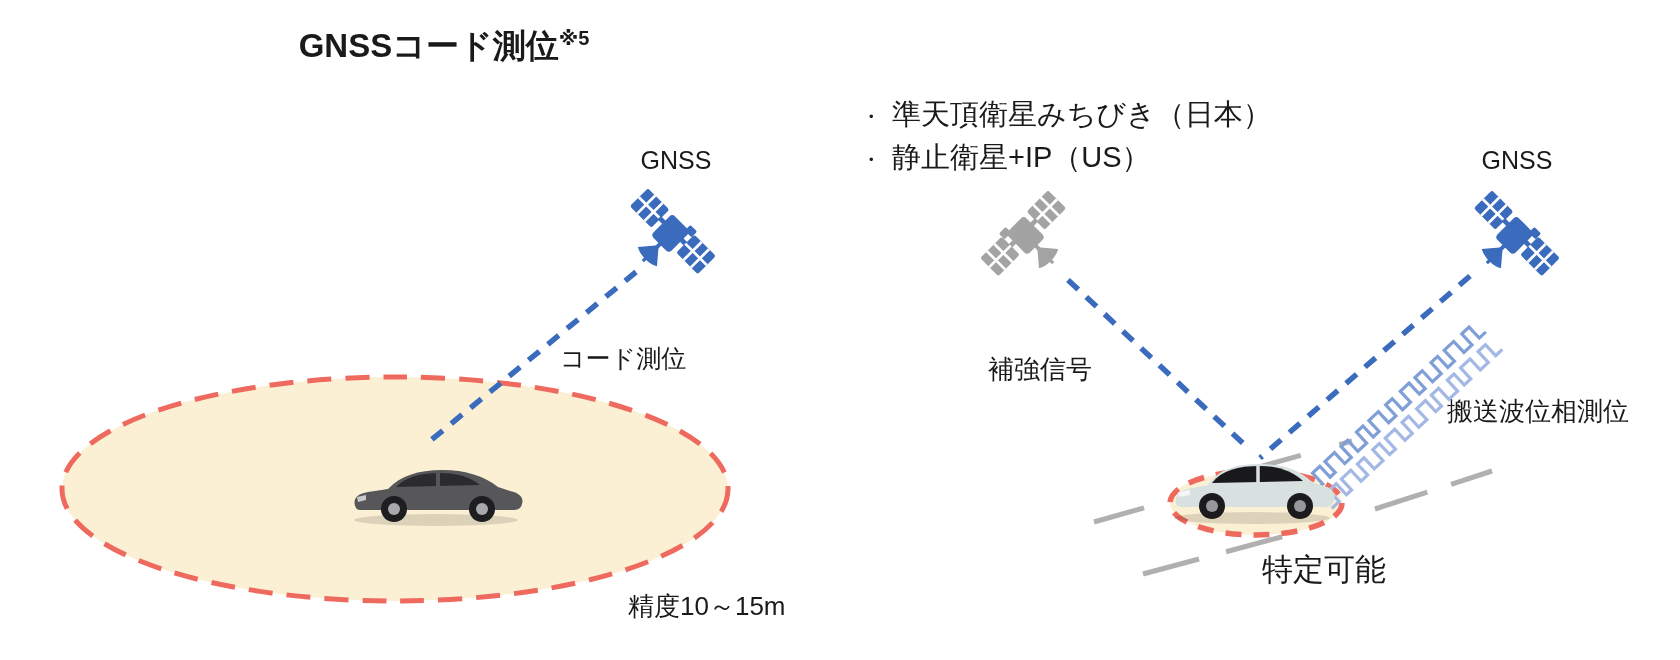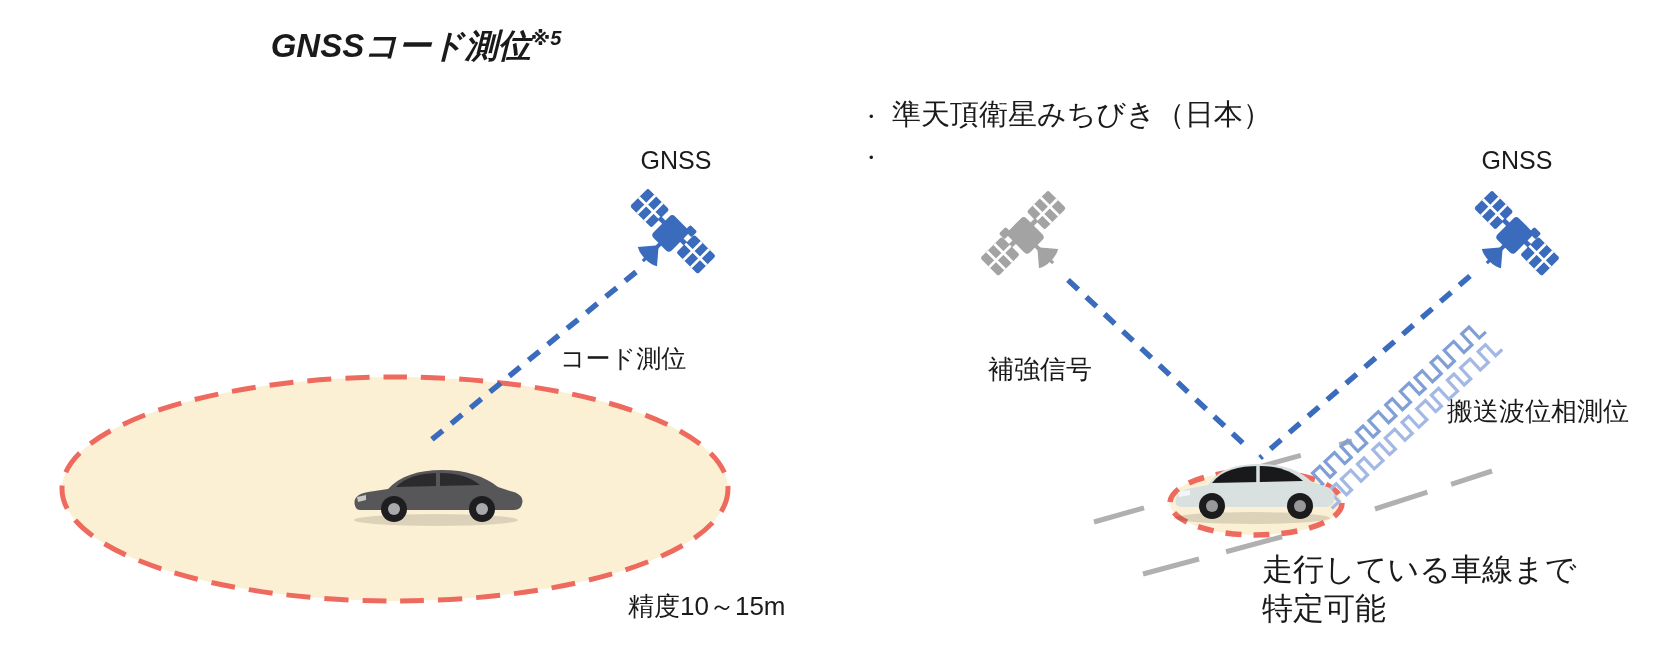--- a/index.html
+++ b/index.html
@@ -111,45 +111,45 @@
       <path d="M40,31 C50,18 66,14 88,14 C106,14 120,19 131,29 Z" fill="#19191B"></path>
       <path d="M86,14 L86,31" stroke="#D8E1E0" stroke-width="3.5"></path>
       <circle cx="40" cy="54" r="13" fill="#1B1B1D"></circle>
         <circle cx="40" cy="54" r="6" fill="#98989B"></circle>
       <circle cx="128" cy="54" r="13" fill="#1B1B1D"></circle>
         <circle cx="128" cy="54" r="6" fill="#98989B"></circle>
       <path d="M6,40 L18,38 L18,43 L7,45 Z" fill="#FFFFFF" opacity="0.7"></path>
     </g>
   </svg>
 
-  <div class="txt title" style="left:136px;top:24px;width:560px;font-style:italic;">
+  <div class="txt title" style="left:164px;top:24px;width:560px;">
     <span>GNSSコード測位</span><sup>※5</sup>
   </div>
 
   <div class="txt label" style="left:616px;top:146px;width:120px;text-align:center;">GNSS</div>
 
   <div class="txt label" style="left:560px;top:342px;">コード測位</div>
 
   <div class="txt label30" style="left:628px;top:589px;">精度10～15m</div>
 
 
   <div class="txt bullets" style="left:860px;top:94px;">
     <div class="row">
       <span class="marker">・</span>
       <span>準天頂衛星みちびき（日本）</span>
     </div>
     <div class="row">
       <span class="marker">・</span>
+      <span>静止衛星+IP（US）</span>
     </div>
   </div>
 
   <div class="txt label30" style="left:988px;top:352px;">補強信号</div>
 
   <div class="txt label" style="left:1462px;top:146px;width:110px;text-align:center;">GNSS</div>
 
   <div class="txt label30" style="left:1447px;top:394px;">搬送波位相測位</div>
 
   <div class="txt lane-note" style="left:1262px;top:550px;">
-    <div>走行している車線まで</div>
     <div>特定可能</div>
   </div>
 
 </div>
 
 </body></html>

